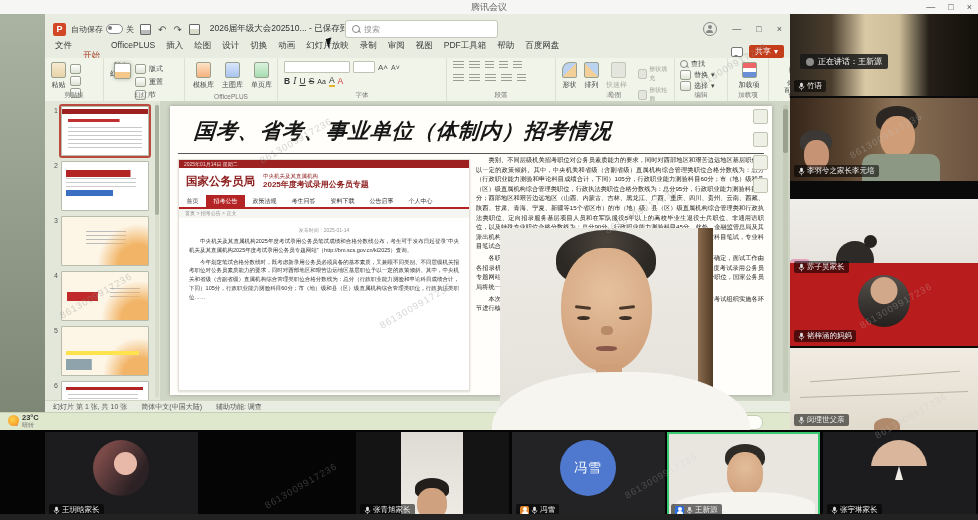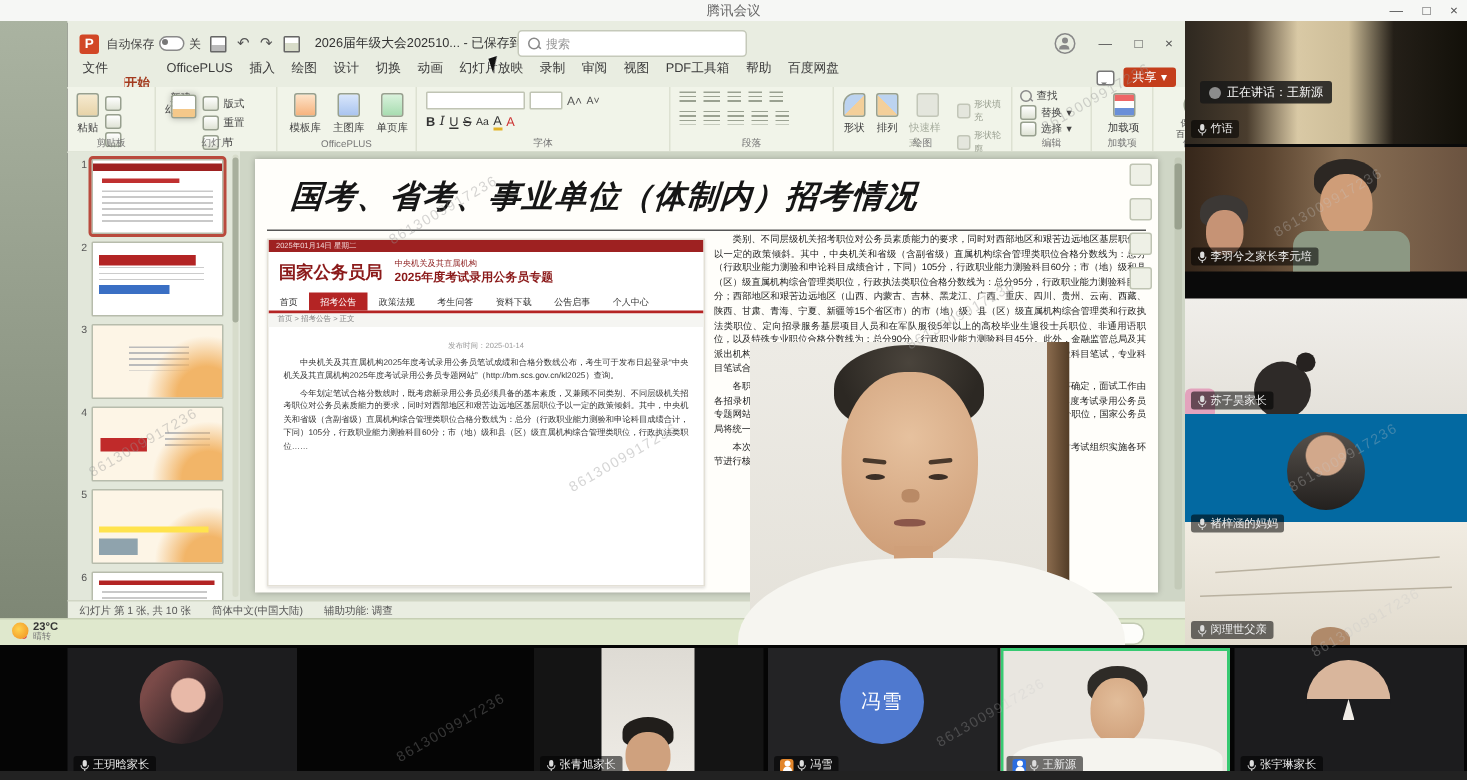--- a/index.html
+++ b/index.html
@@ -43,21 +43,21 @@
   .caret{margin-left:3px;color:#666;}
   .ppt-search{position:absolute;left:300px;top:6px;width:145px;height:16px;background:#fff;border:1px solid #c5c9ba;
               border-radius:3px;display:flex;align-items:center;gap:4px;padding-left:6px;font-size:8px;color:#999;}
   .pptctrls{position:absolute;right:8px;top:0;height:30px;display:flex;align-items:center;gap:15px;color:#555;font-size:9px;}
   .acct{width:12px;height:12px;border:1px solid #888;border-radius:50%;position:relative;}
   .acct::before{content:"";position:absolute;left:3.5px;top:2px;width:4px;height:4px;border-radius:50%;background:#888;}
   .acct::after{content:"";position:absolute;left:2px;top:7px;width:7px;height:3px;border-radius:3px 3px 0 0;background:#888;}
   .ppt-tabrow{position:absolute;left:45px;top:44px;width:745px;height:14px;background:#e9ede1;border-bottom:1px solid #d2d7c6;
               display:flex;align-items:center;}
   .tabs{display:flex;gap:11px;padding-left:10px;font-size:8.5px;color:#3b3b3b;}
-  .tab.active{color:#a33b1f;font-weight:bold;box-shadow:0 2px 0 #d24726;margin-top:10px;}
+  .tab.active{color:#a33b1f;font-weight:normal;box-shadow:0 2px 0 #d24726;margin-top:10px;}
   .tabrow-right{position:absolute;right:6px;top:1px;display:flex;align-items:center;gap:6px;}
   .cmt{width:10px;height:8px;border:1px solid #777;border-radius:2px;position:relative;background:#fff;}
   .cmt::after{content:"";position:absolute;left:2px;bottom:-3px;border:2px solid transparent;border-top-color:#777;}
   .sharebtn{background:#c43e1c;color:#fff;font-size:8px;border-radius:2px;padding:1px 6px;display:flex;gap:3px;align-items:center;}
   
   .ribbon{position:absolute;left:45px;top:58px;width:745px;height:43px;background:#f1f4e9;border-bottom:1px solid #ccd1c0;
           display:flex;}
   .rgroup{position:relative;border-right:1px solid #dde1d2;height:100%;flex:none;}
   .rgname{position:absolute;bottom:1px;left:0;right:0;text-align:center;font-size:6.5px;color:#777;}
   .ritems{display:flex;gap:4px;padding:4px 4px 0 6px;align-items:flex-start;}
@@ -164,21 +164,21 @@
   .t-room1{background:linear-gradient(90deg,#2e2820 0%,#4a3d2e 22%,#d9c9a5 40%,#cdbd98 58%,#241f18 74%,#121009 100%);}
   .banner{position:absolute;left:10px;top:40px;height:15px;display:flex;align-items:center;gap:4px;
           background:rgba(25,25,25,.85);border-radius:2px;padding:0 6px;font-size:8px;color:#fff;z-index:4;}
   .bdot{width:8px;height:8px;border-radius:50%;background:#8c8c8c;position:relative;flex:none;}
   .t-room2{background:linear-gradient(90deg,#35261a 0%,#58422e 28%,#8a7055 55%,#6b5340 100%);}
   .p2{position:absolute;border-radius:46%;}
   .t-bright{background:linear-gradient(#f0eeea,#e4e1da);}
   .t3head{position:absolute;left:46px;top:42px;width:38px;height:38px;border-radius:50%;background:#2e2a28;}
   .t3bun{position:absolute;left:74px;top:36px;width:13px;height:13px;border-radius:50%;background:#262220;}
   .t3pink{position:absolute;left:0;top:60px;width:20px;height:20px;background:#e3a3bd;border-radius:4px;}
-  .t-dark{background:#0369a1;margin-top:13px;}
+  .t-dark{background:#b91c1c;}
   .avatarc{position:absolute;border-radius:50%;}
   .t-ceiling{background:linear-gradient(#f1ece2,#e1dbce);}
   .cline{position:absolute;height:1px;background:#b9b1a0;}
   .t5head{position:absolute;left:84px;bottom:-4px;width:26px;height:16px;border-radius:50% 50% 0 0;background:#b08a6a;}
   
   .bottomrow{position:absolute;left:0;top:430px;width:978px;height:90px;background:#050505;}
   .btile{position:absolute;top:2px;width:153px;height:88px;background:#1c1c1e;overflow:hidden;}
   .btile.active{box-shadow:0 0 0 2px #38c972 inset;background:#e9e6e0;}
   .av1{left:48px;top:8px;width:56px;height:56px;background:radial-gradient(circle at 58% 42%,#e8b9a8 0 11px,transparent 12px),linear-gradient(125deg,#7a4a48 20%,#2c2124 75%);}
   .av2{left:48px;top:8px;width:56px;height:56px;background:

